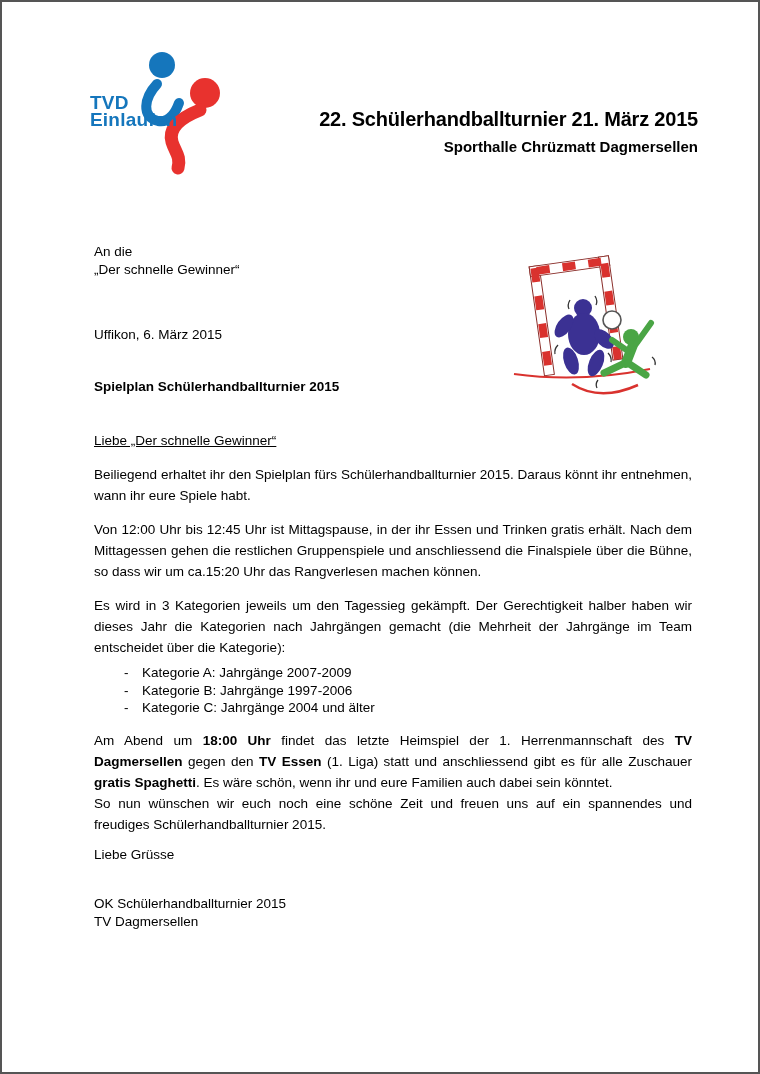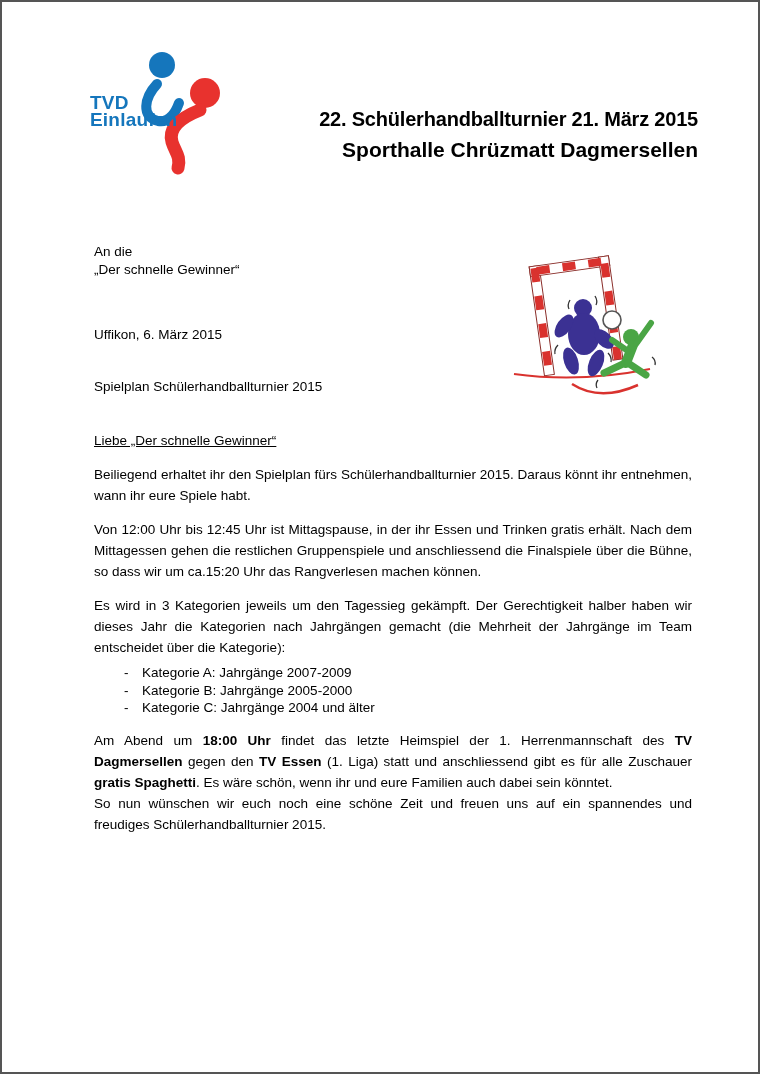--- a/index.html
+++ b/index.html
@@ -14,29 +14,29 @@
     overflow:hidden;
     padding-left:20px;
   }
   
   .logo{position:absolute;left:82px;top:42px;width:162px;height:132px;}
   .logo-text{position:absolute;left:6px;top:50px;line-height:17px;
     font-weight:bold;font-size:19px;color:#1576bc;letter-spacing:0.2px;}
   .logo-figure{position:absolute;left:0;top:0;}
   .title-block{position:absolute;left:246px;top:86px;width:450px;text-align:right;margin-top:20px;}
   .title-block h1{margin:0;font-size:20px;font-weight:bold;letter-spacing:-0.2px;}
-  .title-block h2{margin:7px 0 0 0;font-size:21px;font-weight:bold;}
+  .title-block h2{margin:7px 0 0 0;font-size:15px;font-weight:bold;}
   
   .illustration{position:absolute;left:498px;top:248px;}
   
   .content{position:absolute;left:92px;top:241px;width:598px;font-size:13.5px;line-height:21px;}
   .content p{margin:0;}
   .addr{line-height:18px;}
   .dateline{margin-top:47px !important;line-height:18px;}
-  .subject{margin-top:34px !important;font-weight:normal;line-height:18px;}
+  .subject{margin-top:34px !important;font-weight:bold;line-height:18px;}
   .salutation{margin-top:34px !important;text-decoration:underline;}
   .para{margin-top:13px !important;text-align:justify;}
   ul.categories{list-style:none;margin:6px 0 0 0;padding:0;line-height:17.5px;}
   ul.categories li{position:relative;padding-left:48px;}
   ul.categories li .dash{position:absolute;left:30px;}
   .closing{margin-top:9px !important;}
   .signature{margin-top:30px !important;line-height:18px;}
 </style>
 </head>
 <body>
@@ -131,29 +131,34 @@
 
     <p class="para">Es wird in 3 Kategorien jeweils um den Tagessieg gekämpft. Der Gerechtigkeit halber haben wir dieses Jahr die Kategorien nach Jahrgängen gemacht (die Mehrheit der Jahrgänge im Team entscheidet über die Kategorie):</p>
 
     <ul class="categories">
       <li>
         <span class="dash">-</span>
         <span>Kategorie A: Jahrgänge 2007-2009</span>
       </li>
       <li>
         <span class="dash">-</span>
-        <span>Kategorie B: Jahrgänge 2005-2000</span>
+        <span>Kategorie B: Jahrgänge 1997-2006</span>
       </li>
       <li>
         <span class="dash">-</span>
         <span>Kategorie C: Jahrgänge 2004 und älter</span>
       </li>
     </ul>
 
     <p class="para">
       <span>Am Abend um </span><b>18:00 Uhr</b><span> findet das letzte Heimspiel der 1. Herrenmannschaft des </span><b>TV Dagmersellen</b><span> gegen den </span><b>TV Essen</b><span> (1. Liga) statt und anschliessend gibt es für alle Zuschauer </span><b>gratis Spaghetti</b><span>. Es wäre schön, wenn ihr und eure Familien auch dabei sein könntet.</span><br>
       <span>So nun wünschen wir euch noch eine schöne Zeit und freuen uns auf ein spannendes und freudiges Schülerhandballturnier 2015.</span>
     </p>
 
+    <p class="para closing">Liebe Grüsse</p>
 
+    <p class="signature">
+      <span>OK Schülerhandballturnier 2015</span><br>
+      <span>TV Dagmersellen</span>
+    </p>
 
   </div>
 </div>
 
 </body></html>

